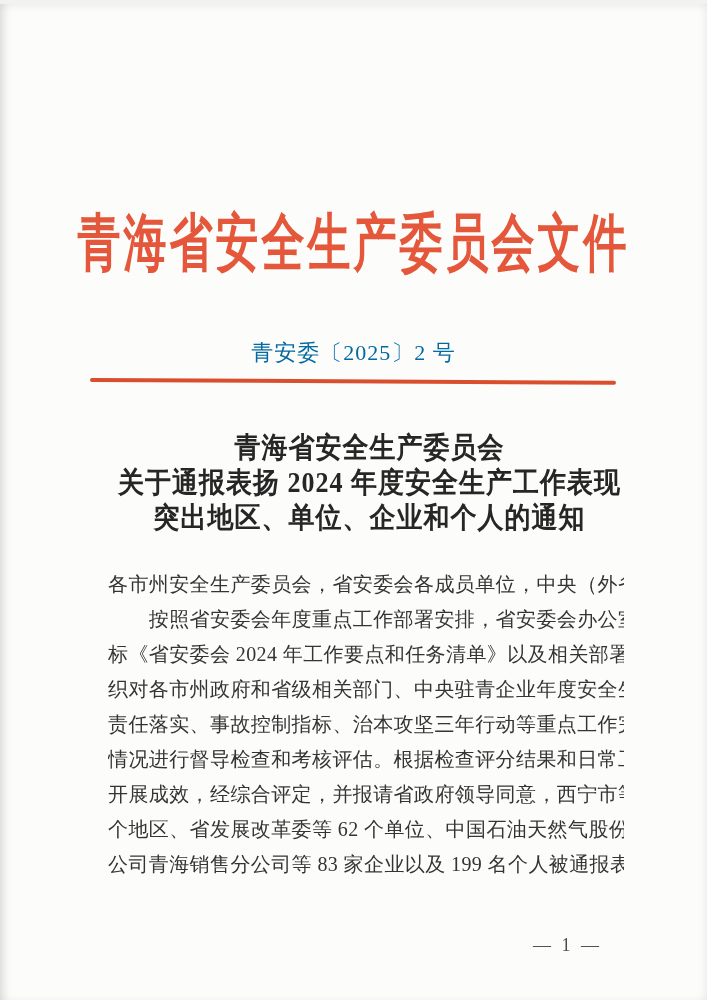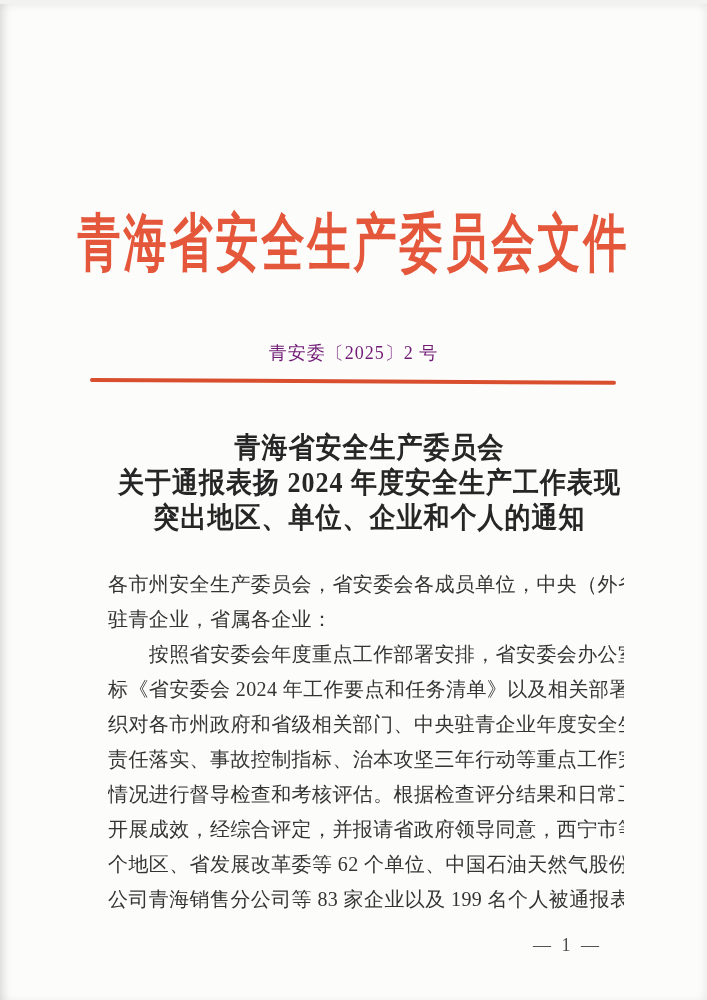--- a/index.html
+++ b/index.html
@@ -43,24 +43,24 @@
     transform: scaleY(1.45);
     transform-origin: 50% 50%;
     white-space: nowrap;
   }
   .doc-number {
     position: absolute;
     top: 336px;
     left: 0;
     width: 100%;
     text-align: center;
-    font-size: 18px;
+    font-size: 22px;
     line-height: 26px;
     letter-spacing: 1px;
-    color: #701a75;
+    color: #0369a1;
     white-space: nowrap;
   }
   .red-line {
     position: absolute;
     top: 374px;
     left: 90px;
     width: 526px;
     height: 3.5px;
     background: #d94f2e;
     border-radius: 2px;
@@ -122,21 +122,20 @@
   <div class="red-line"></div>
 
   <div class="doc-title">
     <div class="t-line">青海省安全生产委员会</div>
     <div class="t-line">关于通报表扬 2024 年度安全生产工作表现</div>
     <div class="t-line">突出地区、单位、企业和个人的通知</div>
   </div>
 
   <div class="doc-body">
     <div class="b-line">各市州安全生产委员会，省安委会各成员单位，中央（外省）</div>
-    <div class="b-line">驻青企业，省属各企业：</div>
     <div class="b-line">　　按照省安委会年度重点工作部署安排，省安委会办公室对</div>
     <div class="b-line">标《省安委会 2024 年工作要点和任务清单》以及相关部署，组</div>
     <div class="b-line">织对各市州政府和省级相关部门、中央驻青企业年度安全生产</div>
     <div class="b-line">责任落实、事故控制指标、治本攻坚三年行动等重点工作完成</div>
     <div class="b-line">情况进行督导检查和考核评估。根据检查评分结果和日常工作</div>
     <div class="b-line">开展成效，经综合评定，并报请省政府领导同意，西宁市等 3</div>
     <div class="b-line">个地区、省发展改革委等 62 个单位、中国石油天然气股份有限</div>
     <div class="b-line">公司青海销售分公司等 83 家企业以及 199 名个人被通报表扬为</div>
   </div>
 

